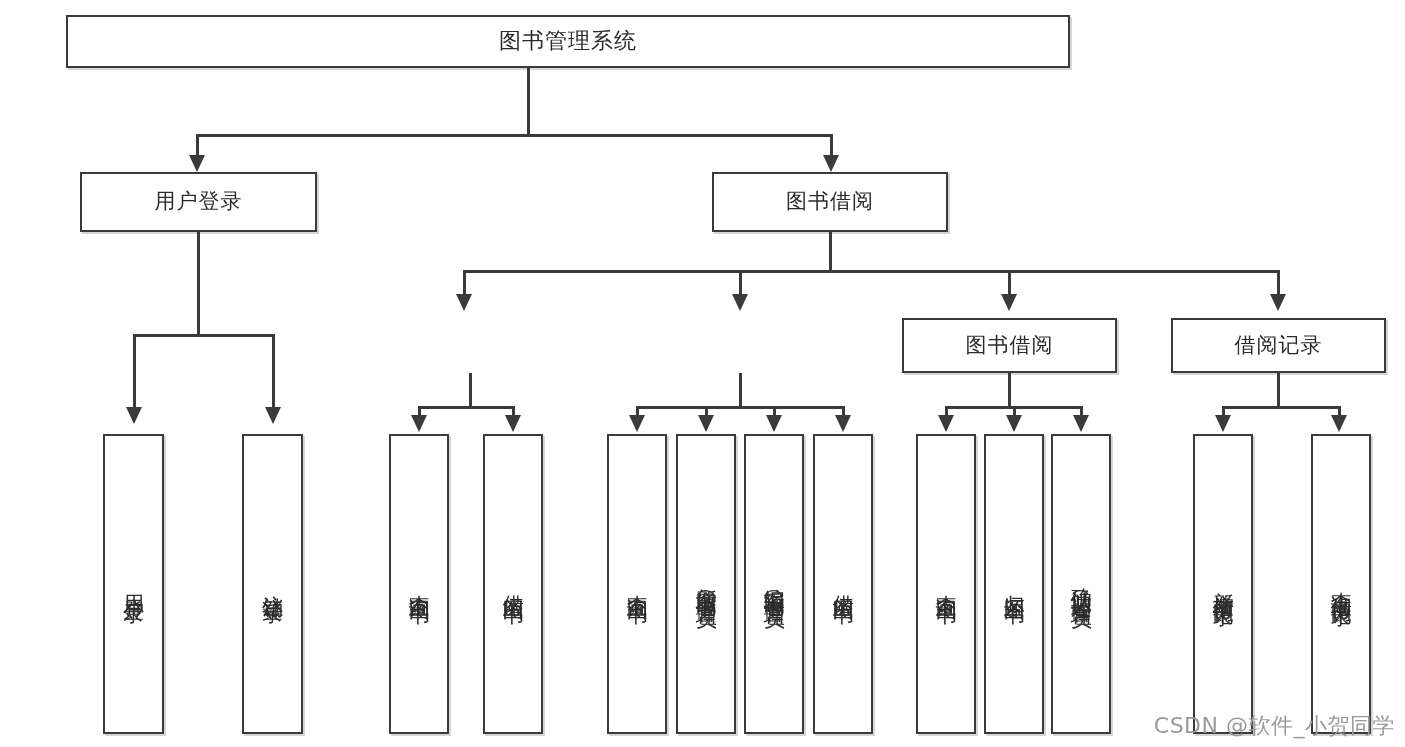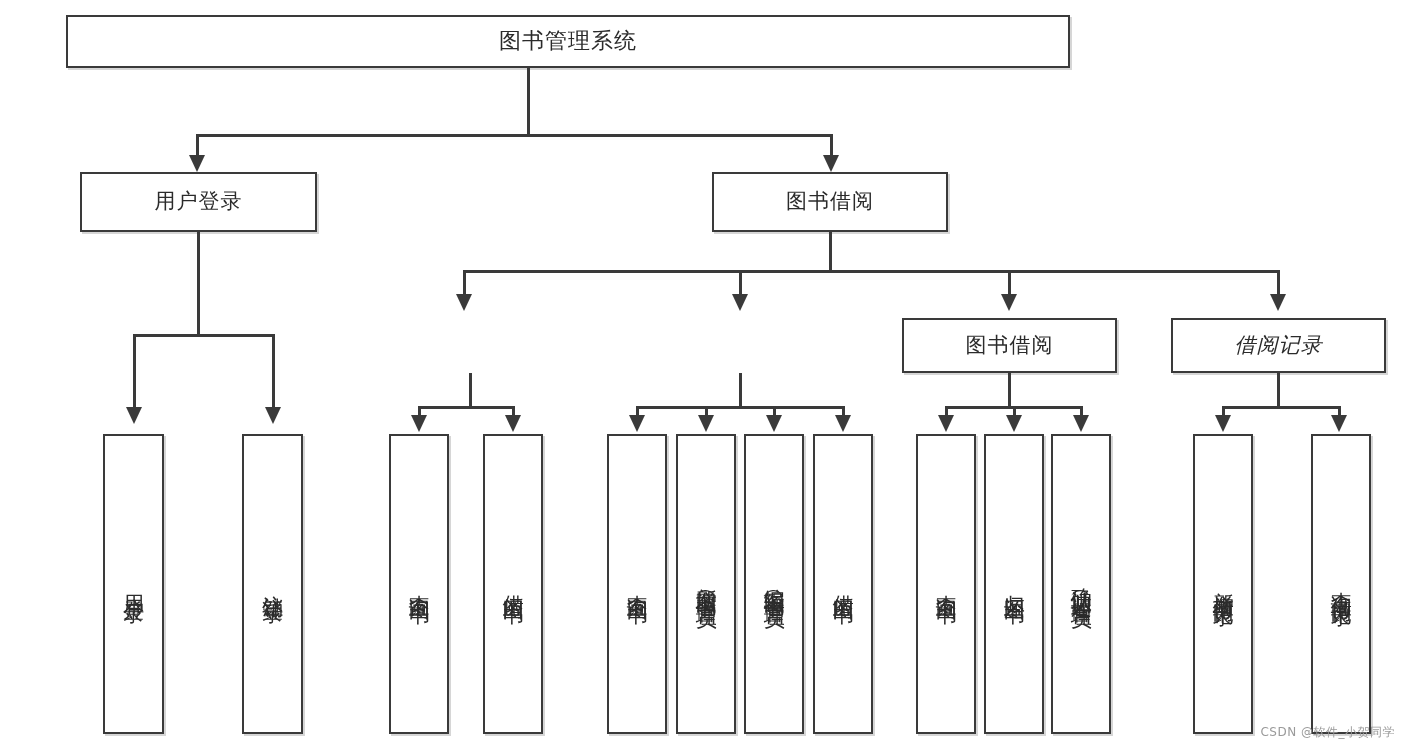--- a/index.html
+++ b/index.html
@@ -70,21 +70,21 @@
     border-left: 8px solid transparent;
     border-right: 8px solid transparent;
     border-top: 17px solid #3a3a3a;
   }
 
   
   #watermark {
     position: absolute;
     right: 10px;
     bottom: 6px;
-    font-size: 12px;
+    font-size: 22px;
     color: #9a9a9a;
     white-space: nowrap;
     letter-spacing: 0.5px;
     margin-top: 44px;
   }
 </style>
 </head>
 <body>
 
 <div id="canvas">
@@ -125,21 +125,21 @@
   <div class="vline" style="left:739px; top:270px; height:26px;"></div>
   <div class="arrow" style="left:732px; top:294px;"></div>
   <div class="vline" style="left:1008px; top:270px; height:26px;"></div>
   <div class="arrow" style="left:1001px; top:294px;"></div>
   <div class="vline" style="left:1277px; top:270px; height:26px;"></div>
   <div class="arrow" style="left:1270px; top:294px;"></div>
 
   <div class="node h-text" style="left:902px; top:318px; width:215px; height:55px;">
     <span>图书借阅</span>
   </div>
-  <div class="node h-text" style="left:1171px; top:318px; width:215px; height:55px;font-style:italic;">
+  <div class="node h-text" style="left:1171px; top:318px; width:215px; height:55px;">
     <span>借阅记录</span>
   </div>
 
   <div class="vline" style="left:469px; top:373px; height:36px;"></div>
   <div class="hline" style="left:418px; top:406px; width:97px;"></div>
   <div class="vline" style="left:418px; top:406px; height:11px;"></div>
   <div class="arrow" style="left:411px; top:415px;"></div>
   <div class="vline" style="left:512px; top:406px; height:11px;"></div>
   <div class="arrow" style="left:505px; top:415px;"></div>
 

